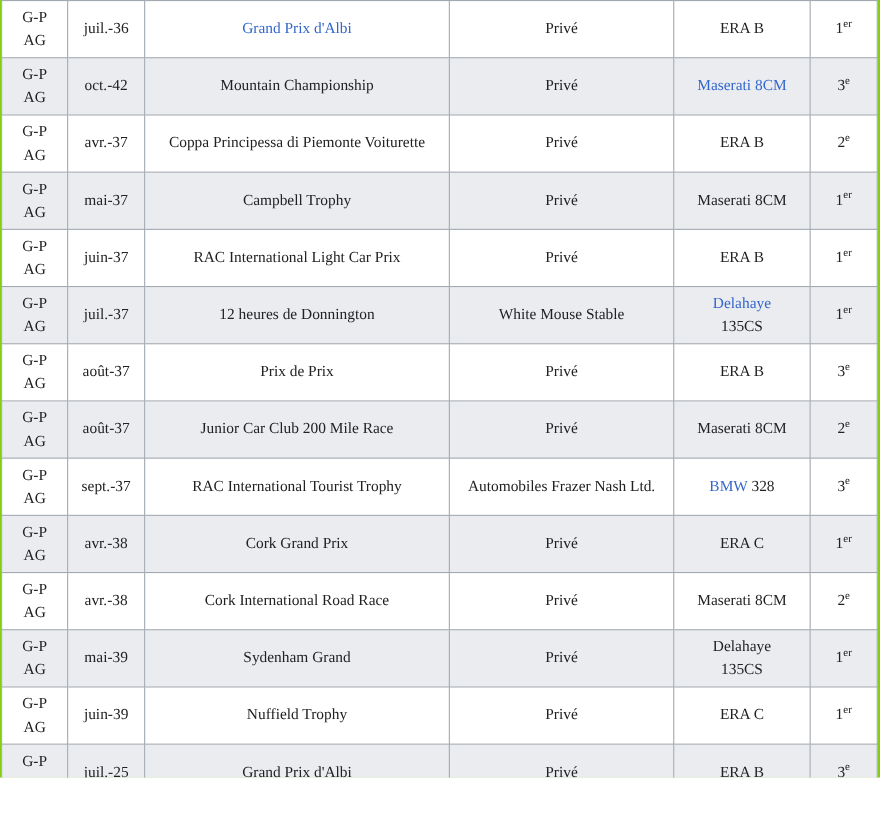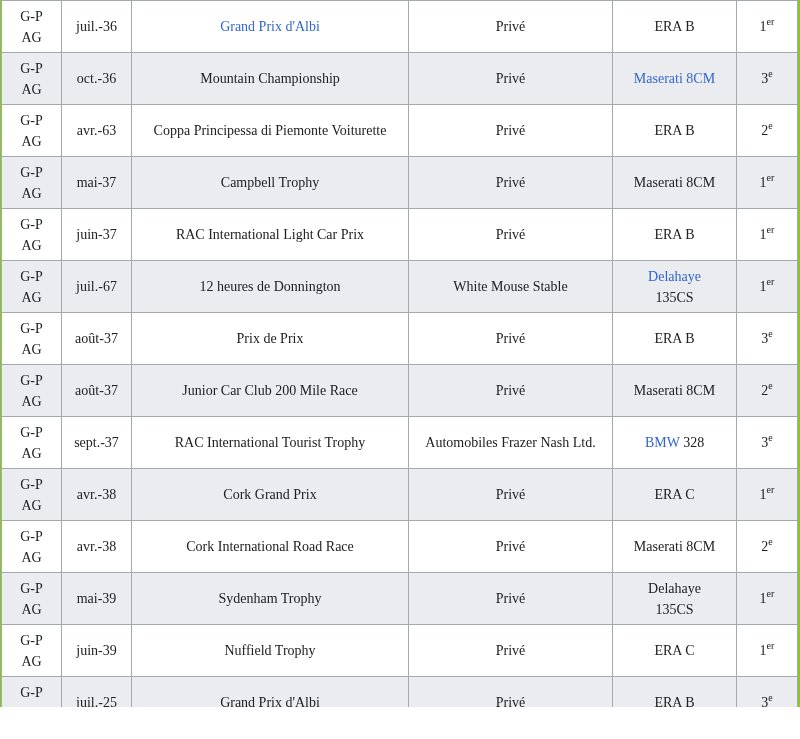--- a/index.html
+++ b/index.html
@@ -64,29 +64,29 @@
         <tr>
           <td class="category-cell"><span>G-P</span><br><span>AG</span></td>
           <td class="date-cell"><span>juil.-36</span></td>
           <td class="race-cell"><a href="#">Grand Prix d'Albi</a></td>
           <td class="team-cell"><span>Privé</span></td>
           <td class="car-cell"><span>ERA B</span></td>
           <td class="result-cell"><span>1</span><sup>er</sup></td>
         </tr>
         <tr>
           <td class="category-cell"><span>G-P</span><br><span>AG</span></td>
-          <td class="date-cell"><span>oct.-36</span></td>
+          <td class="date-cell"><span>oct.-42</span></td>
           <td class="race-cell"><span>Mountain Championship</span></td>
           <td class="team-cell"><span>Privé</span></td>
           <td class="car-cell"><a href="#">Maserati 8CM</a></td>
           <td class="result-cell"><span>3</span><sup>e</sup></td>
         </tr>
         <tr>
           <td class="category-cell"><span>G-P</span><br><span>AG</span></td>
-          <td class="date-cell"><span>avr.-63</span></td>
+          <td class="date-cell"><span>avr.-37</span></td>
           <td class="race-cell"><span>Coppa Principessa di Piemonte Voiturette</span></td>
           <td class="team-cell"><span>Privé</span></td>
           <td class="car-cell"><span>ERA B</span></td>
           <td class="result-cell"><span>2</span><sup>e</sup></td>
         </tr>
         <tr>
           <td class="category-cell"><span>G-P</span><br><span>AG</span></td>
           <td class="date-cell"><span>mai-37</span></td>
           <td class="race-cell"><span>Campbell Trophy</span></td>
           <td class="team-cell"><span>Privé</span></td>
@@ -96,21 +96,21 @@
         <tr>
           <td class="category-cell"><span>G-P</span><br><span>AG</span></td>
           <td class="date-cell"><span>juin-37</span></td>
           <td class="race-cell"><span>RAC International Light Car Prix</span></td>
           <td class="team-cell"><span>Privé</span></td>
           <td class="car-cell"><span>ERA B</span></td>
           <td class="result-cell"><span>1</span><sup>er</sup></td>
         </tr>
         <tr>
           <td class="category-cell"><span>G-P</span><br><span>AG</span></td>
-          <td class="date-cell"><span>juil.-67</span></td>
+          <td class="date-cell"><span>juil.-37</span></td>
           <td class="race-cell"><span>12 heures de Donnington</span></td>
           <td class="team-cell"><span>White Mouse Stable</span></td>
           <td class="car-cell"><a href="#">Delahaye</a><br><span>135CS</span></td>
           <td class="result-cell"><span>1</span><sup>er</sup></td>
         </tr>
         <tr>
           <td class="category-cell"><span>G-P</span><br><span>AG</span></td>
           <td class="date-cell"><span>août-37</span></td>
           <td class="race-cell"><span>Prix de Prix</span></td>
           <td class="team-cell"><span>Privé</span></td>
@@ -145,21 +145,21 @@
           <td class="category-cell"><span>G-P</span><br><span>AG</span></td>
           <td class="date-cell"><span>avr.-38</span></td>
           <td class="race-cell"><span>Cork International Road Race</span></td>
           <td class="team-cell"><span>Privé</span></td>
           <td class="car-cell"><span>Maserati 8CM</span></td>
           <td class="result-cell"><span>2</span><sup>e</sup></td>
         </tr>
         <tr>
           <td class="category-cell"><span>G-P</span><br><span>AG</span></td>
           <td class="date-cell"><span>mai-39</span></td>
-          <td class="race-cell"><span>Sydenham Trophy</span></td>
+          <td class="race-cell"><span>Sydenham Grand</span></td>
           <td class="team-cell"><span>Privé</span></td>
           <td class="car-cell"><span>Delahaye</span><br><span>135CS</span></td>
           <td class="result-cell"><span>1</span><sup>er</sup></td>
         </tr>
         <tr>
           <td class="category-cell"><span>G-P</span><br><span>AG</span></td>
           <td class="date-cell"><span>juin-39</span></td>
           <td class="race-cell"><span>Nuffield Trophy</span></td>
           <td class="team-cell"><span>Privé</span></td>
           <td class="car-cell"><span>ERA C</span></td>

